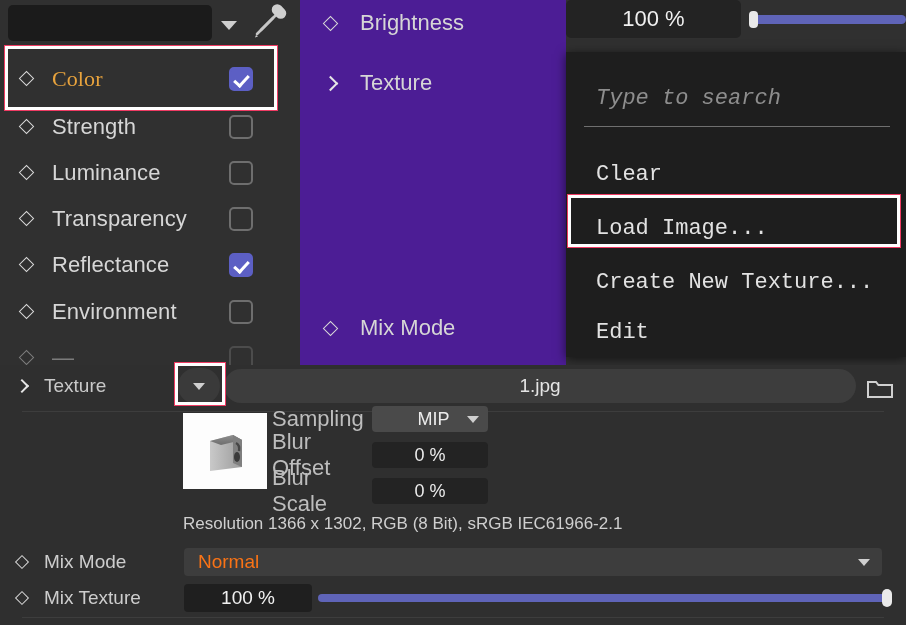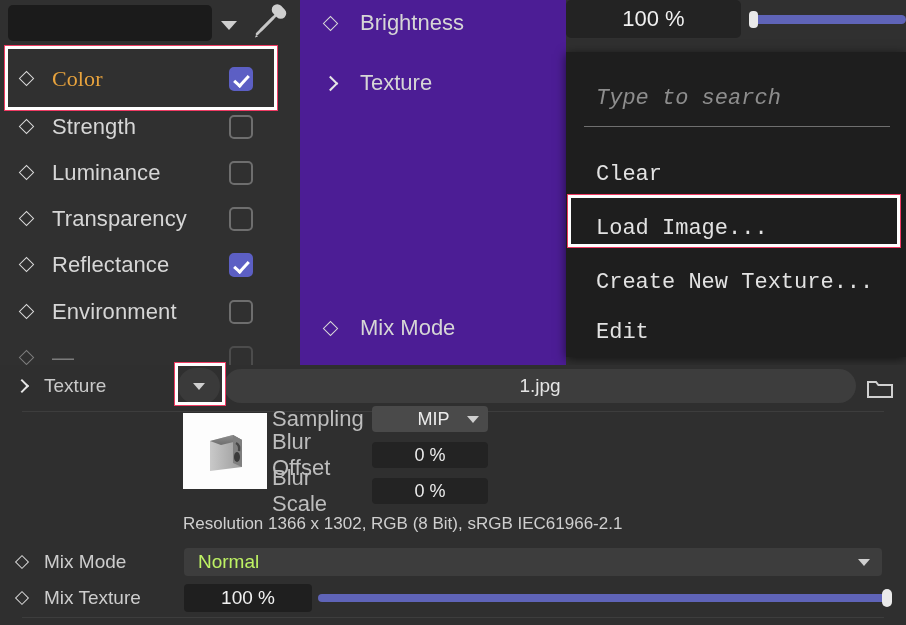--- a/index.html
+++ b/index.html
@@ -341,21 +341,21 @@
     left: 184px; top: 3px;
     width: 698px; height: 28px;
     background: #3d3d3d;
     border-radius: 4px;
     display: flex;
     align-items: center;
     justify-content: space-between;
     padding: 0 12px 0 14px;
     box-sizing: border-box;
     font-size: 19px;
-    color: #bef264;
+    color: #f97316;
   }
   #mixstrength-num {
     position: absolute;
     left: 184px; top: 3px;
     width: 128px; height: 28px;
     background: #1f1f1f;
     border-radius: 4px;
     display: flex;
     align-items: center;
     justify-content: center;

